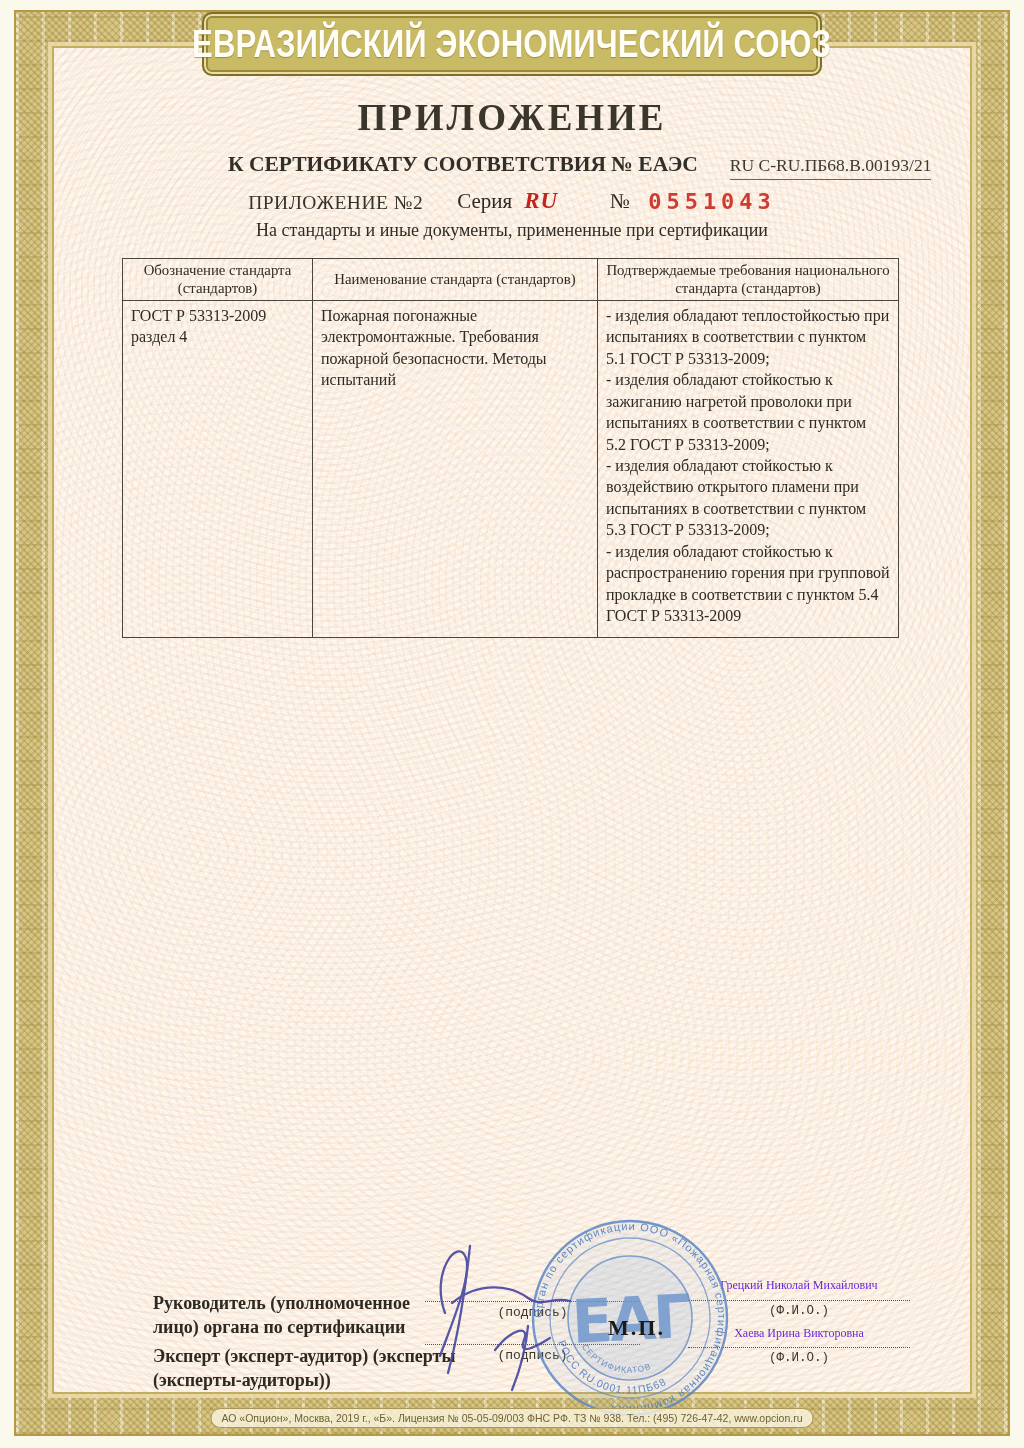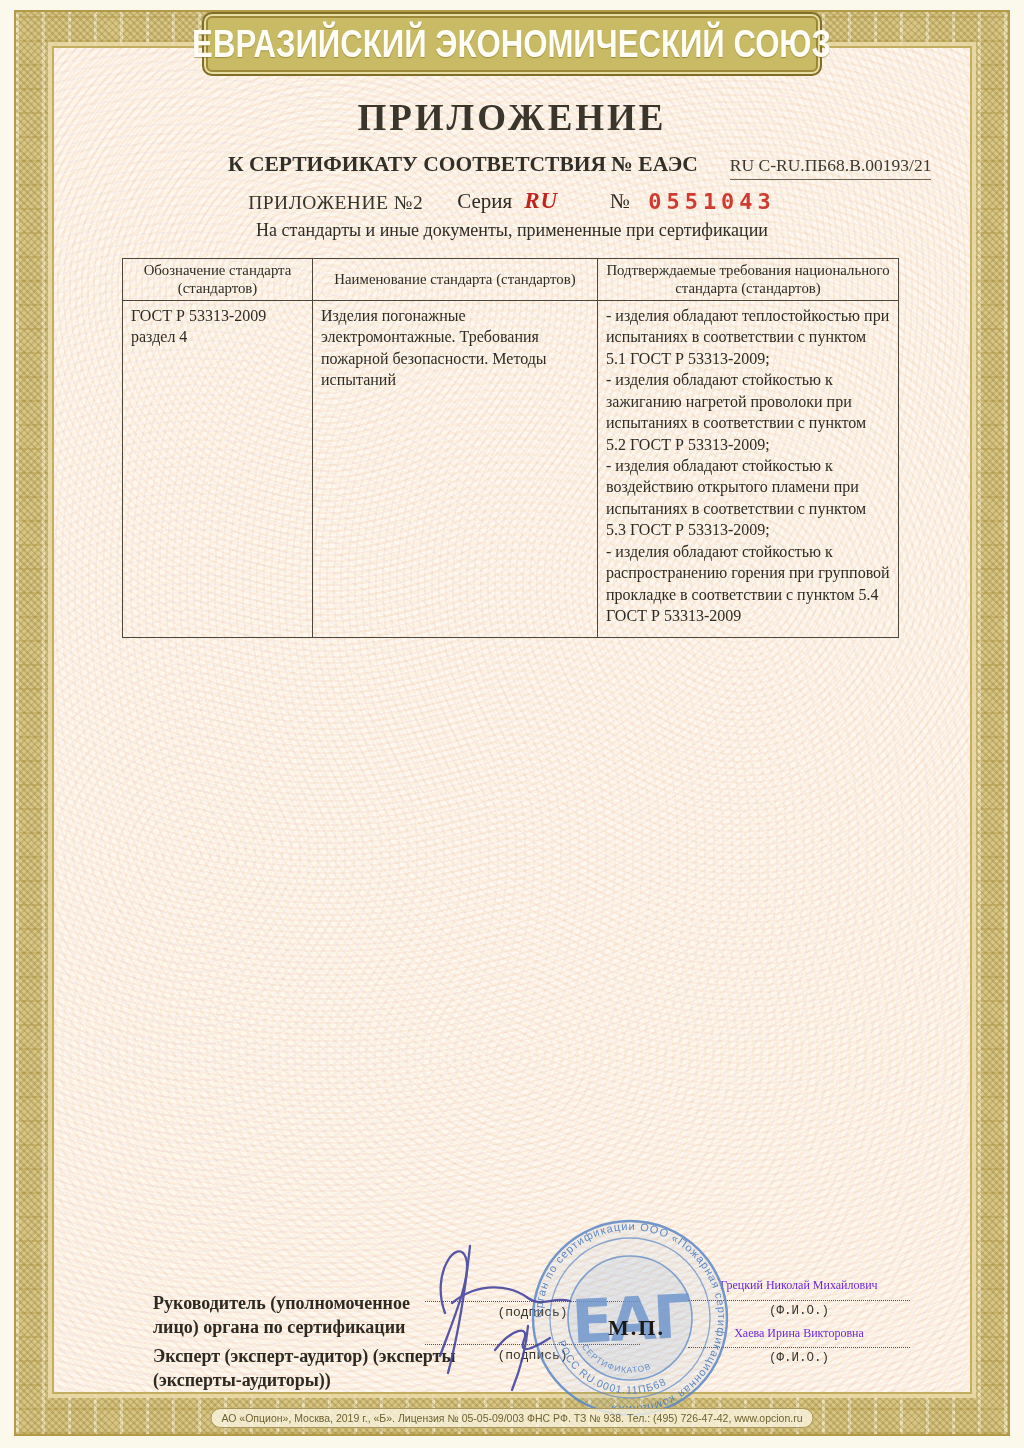--- a/index.html
+++ b/index.html
@@ -164,21 +164,21 @@
       <tr>
         <th>Обозначение стандарта (стандартов)</th>
         <th>Наименование стандарта (стандартов)</th>
         <th>Подтверждаемые требования национального стандарта (стандартов)</th>
       </tr>
     </thead>
     <tbody>
       <tr>
         <td class="pre">ГОСТ Р 53313-2009
 раздел 4</td>
-        <td>Изделия погонажные электромонтажные. Требования пожарной безопасности. Методы испытаний</td>
+        <td>Пожарная погонажные электромонтажные. Требования пожарной безопасности. Методы испытаний</td>
         <td class="pre">- изделия обладают теплостойкостью при испытаниях в соответствии с пунктом 5.1 ГОСТ Р 53313-2009;
 - изделия обладают стойкостью к зажиганию нагретой проволоки при испытаниях в соответствии с пунктом 5.2 ГОСТ Р 53313-2009;
 - изделия обладают стойкостью к воздействию открытого пламени при испытаниях в соответствии с пунктом 5.3 ГОСТ Р 53313-2009;
 - изделия обладают стойкостью к распространению горения при групповой прокладке в соответствии с пунктом 5.4 ГОСТ Р 53313-2009</td>
       </tr>
     </tbody>
   </table>
 
   <div class="sig-label expert">Эксперт (эксперт-аудитор) (эксперты (эксперты-аудиторы))</div>
   <div class="sig-label head">Руководитель (уполномоченное лицо) органа по сертификации</div>

